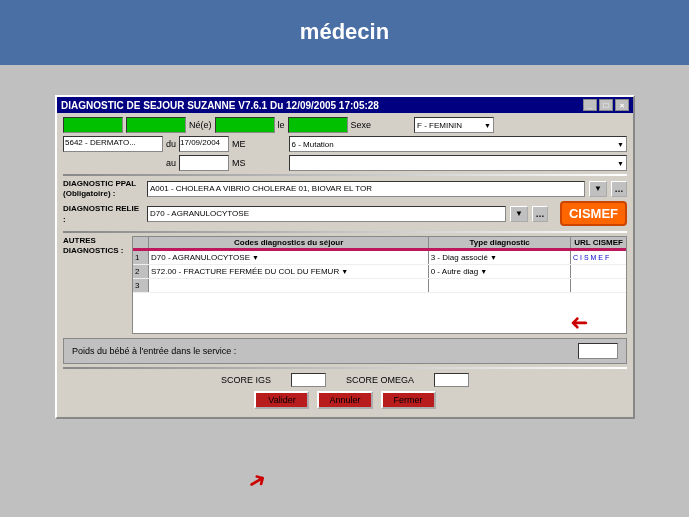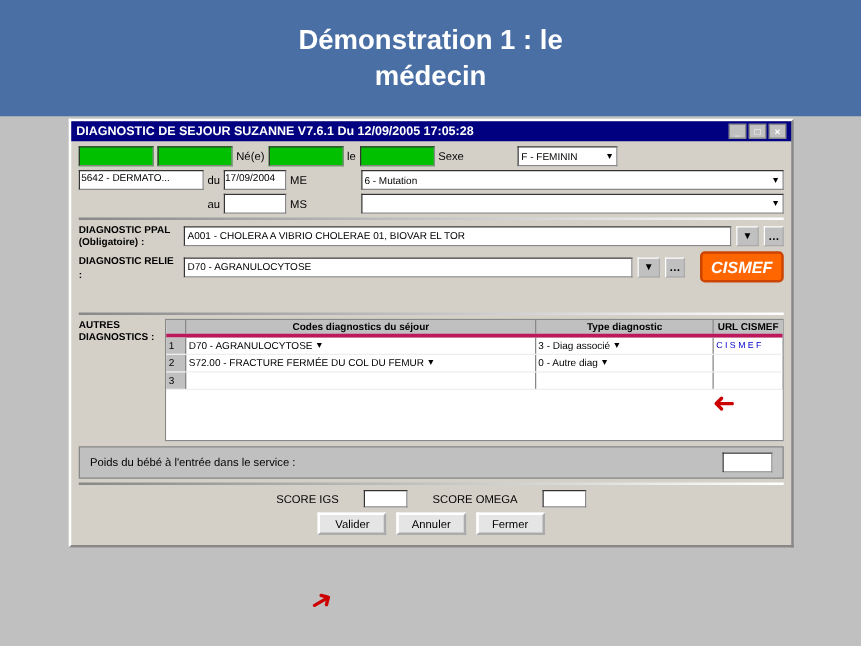--- a/index.html
+++ b/index.html
@@ -310,34 +310,33 @@
     }
 
     
     .buttons-row {
       display: flex;
       justify-content: center;
       gap: 8px;
       margin: 4px 0;
     }
     .win-action-btn {
-      background: #e5e5e5;
+      background: #b91c1c;
       border: 2px outset #fff;
       font-size: 9px;
       padding: 2px 10px;
       cursor: pointer;
       min-width: 55px;
       text-align: center;
     }
   </style>
 </head>
 <body>
 
 <div class="title-banner">
-  <div>Démonstration 1 : le</div>
   <div>médecin</div>
 </div>
 
 <div class="main-window">
 
   <div class="window-titlebar">
     <span>DIAGNOSTIC DE SEJOUR SUZANNE V7.6.1 Du 12/09/2005 17:05:28</span>
     <div class="window-titlebar-controls">
       <div class="win-btn">_</div>
       <div class="win-btn">□</div>
@@ -394,31 +393,31 @@
         <div style="white-space:pre-line; font-size:8px; font-weight:bold;">DIAGNOSTIC PPAL
 (Obligatoire) :</div>
       </div>
       <div class="diag-field-wide">
         <span style="font-size:8px;">A001 - CHOLERA A VIBRIO CHOLERAE 01, BIOVAR EL TOR</span>
       </div>
       <div class="diag-dropdown-btn">▼</div>
       <div class="diag-ellipsis-btn">…</div>
     </div>
 
-    <div class="diag-row" style="position:relative; margin-bottom:24px;">
+    <div class="diag-row" style="position:relative; margin-bottom:5px;">
       <div class="diag-label">
         <span style="font-size:8px; font-weight:bold;">DIAGNOSTIC RELIE :</span>
       </div>
       <div class="diag-field-wide">
         <span style="font-size:8px;">D70 - AGRANULOCYTOSE</span>
       </div>
       <div class="diag-dropdown-btn">▼</div>
       <div class="diag-ellipsis-btn">…</div>
 
-      <div style="position:relative; margin-left:8px;font-style:italic;">
+      <div style="position:relative; margin-left:8px;">
         <div style="background:#ff6600; color:white; font-size:13px; font-weight:bold; padding:3px 7px; border-radius:4px; border:2px solid #cc4400; white-space:nowrap;">CISMEF</div>
       </div>
     </div>
 
     <div class="divider"></div>
 
     <div class="autres-section">
       <div class="autres-label">
         <div style="white-space:pre-line; font-size:8px; font-weight:bold;">AUTRES
 DIAGNOSTICS :</div>

